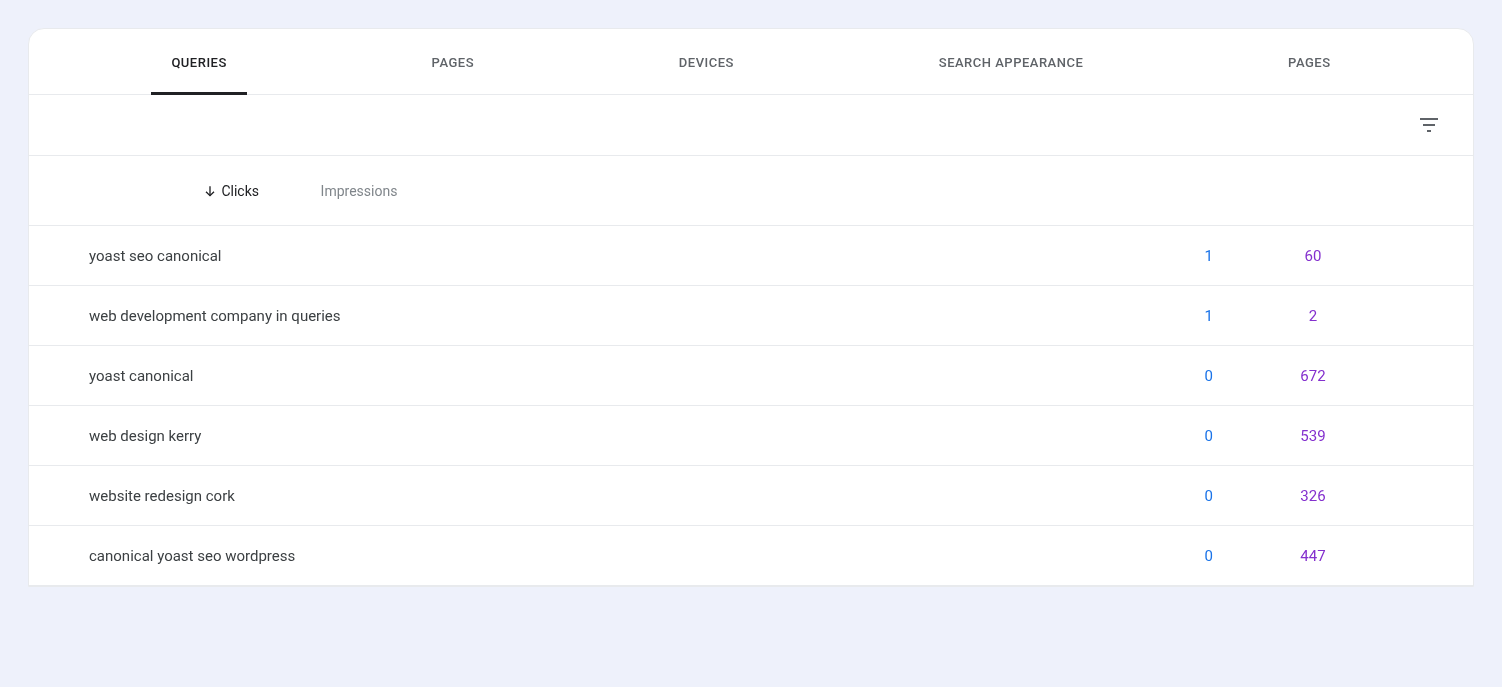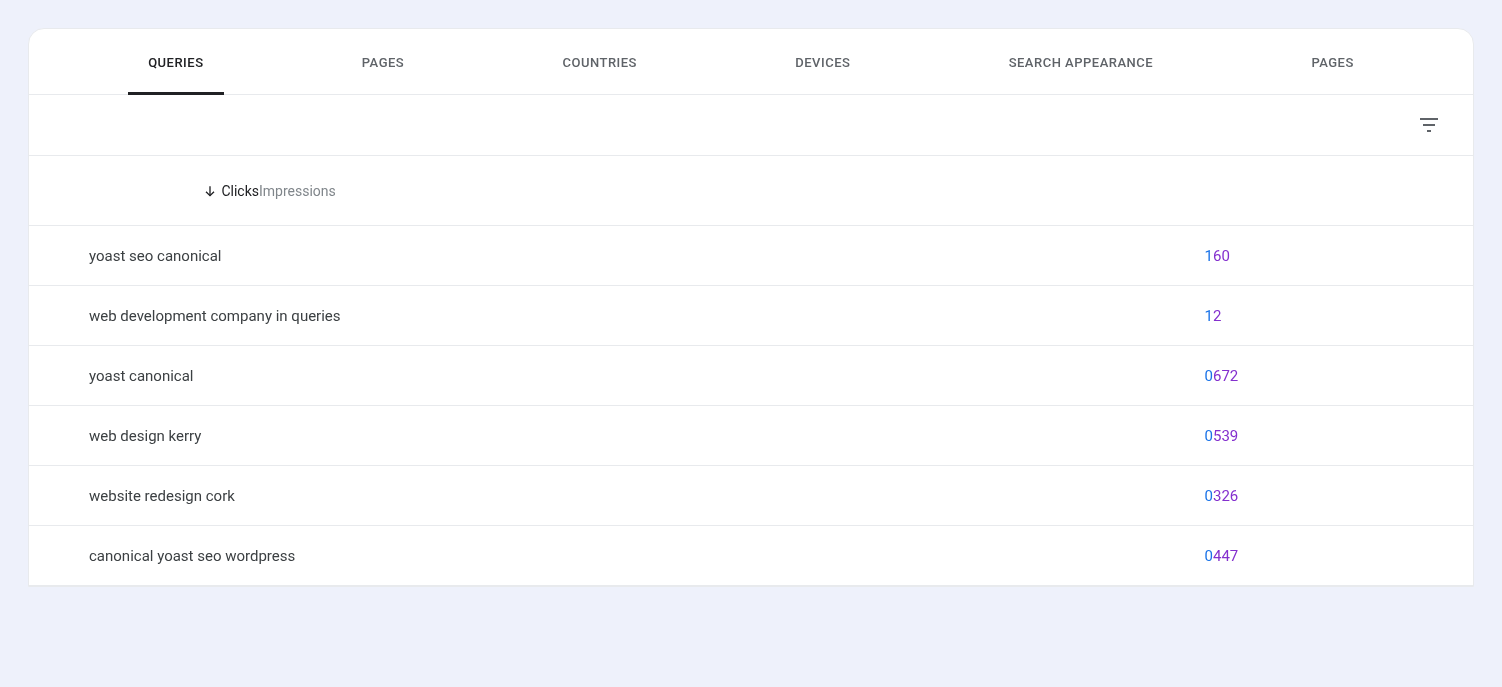--- a/index.html
+++ b/index.html
@@ -68,38 +68,37 @@
     color: #80868b;
     font-size: 14px;
   }
   .trow {
     height: 60px;
     font-size: 15px;
     color: #3c4043;
   }
   .col-query { flex: 1 1 auto; display: flex; align-items: center; gap: 8px; }
   .col-clicks { width: 170px; text-align: right; display: flex; justify-content: flex-end; align-items: center; gap: 3px; }
-  .col-impr  { width: 200px; text-align: left; }
+  .col-impr  { width: 200px; text-align: center; }
   .thead .col-clicks { color: #202124; font-weight: 400; }
   .sort-icon {
     width: 16px; height: 16px; color: #80868b;
   }
   .sort-icon.dark { color: #202124; }
   .val-clicks { color: #1a73e8; }
   .val-impr  { color: #8430ce; }
 </style>
 </head>
 <body>
 
 <div class="card">
 
   <div class="tabs" id="tabs">
       <div class="tab active"><span>QUERIES</span></div>
       <div class="tab"><span>PAGES</span></div>
-      <div class="tab"><span>COUNTRIES</span></div>
       <div class="tab"><span>DEVICES</span></div>
       <div class="tab"><span>SEARCH APPEARANCE</span></div>
       <div class="tab"><span>PAGES</span></div>
     </div>
 
   <div class="filter-bar">
     <span class="filter-icon">
       <svg viewBox="0 0 24 24" fill="currentColor">
           <path d="M3 5h18v2H3V5zm3 6h12v2H6v-2zm4 6h4v2h-4v-2z"></path>
         </svg>

